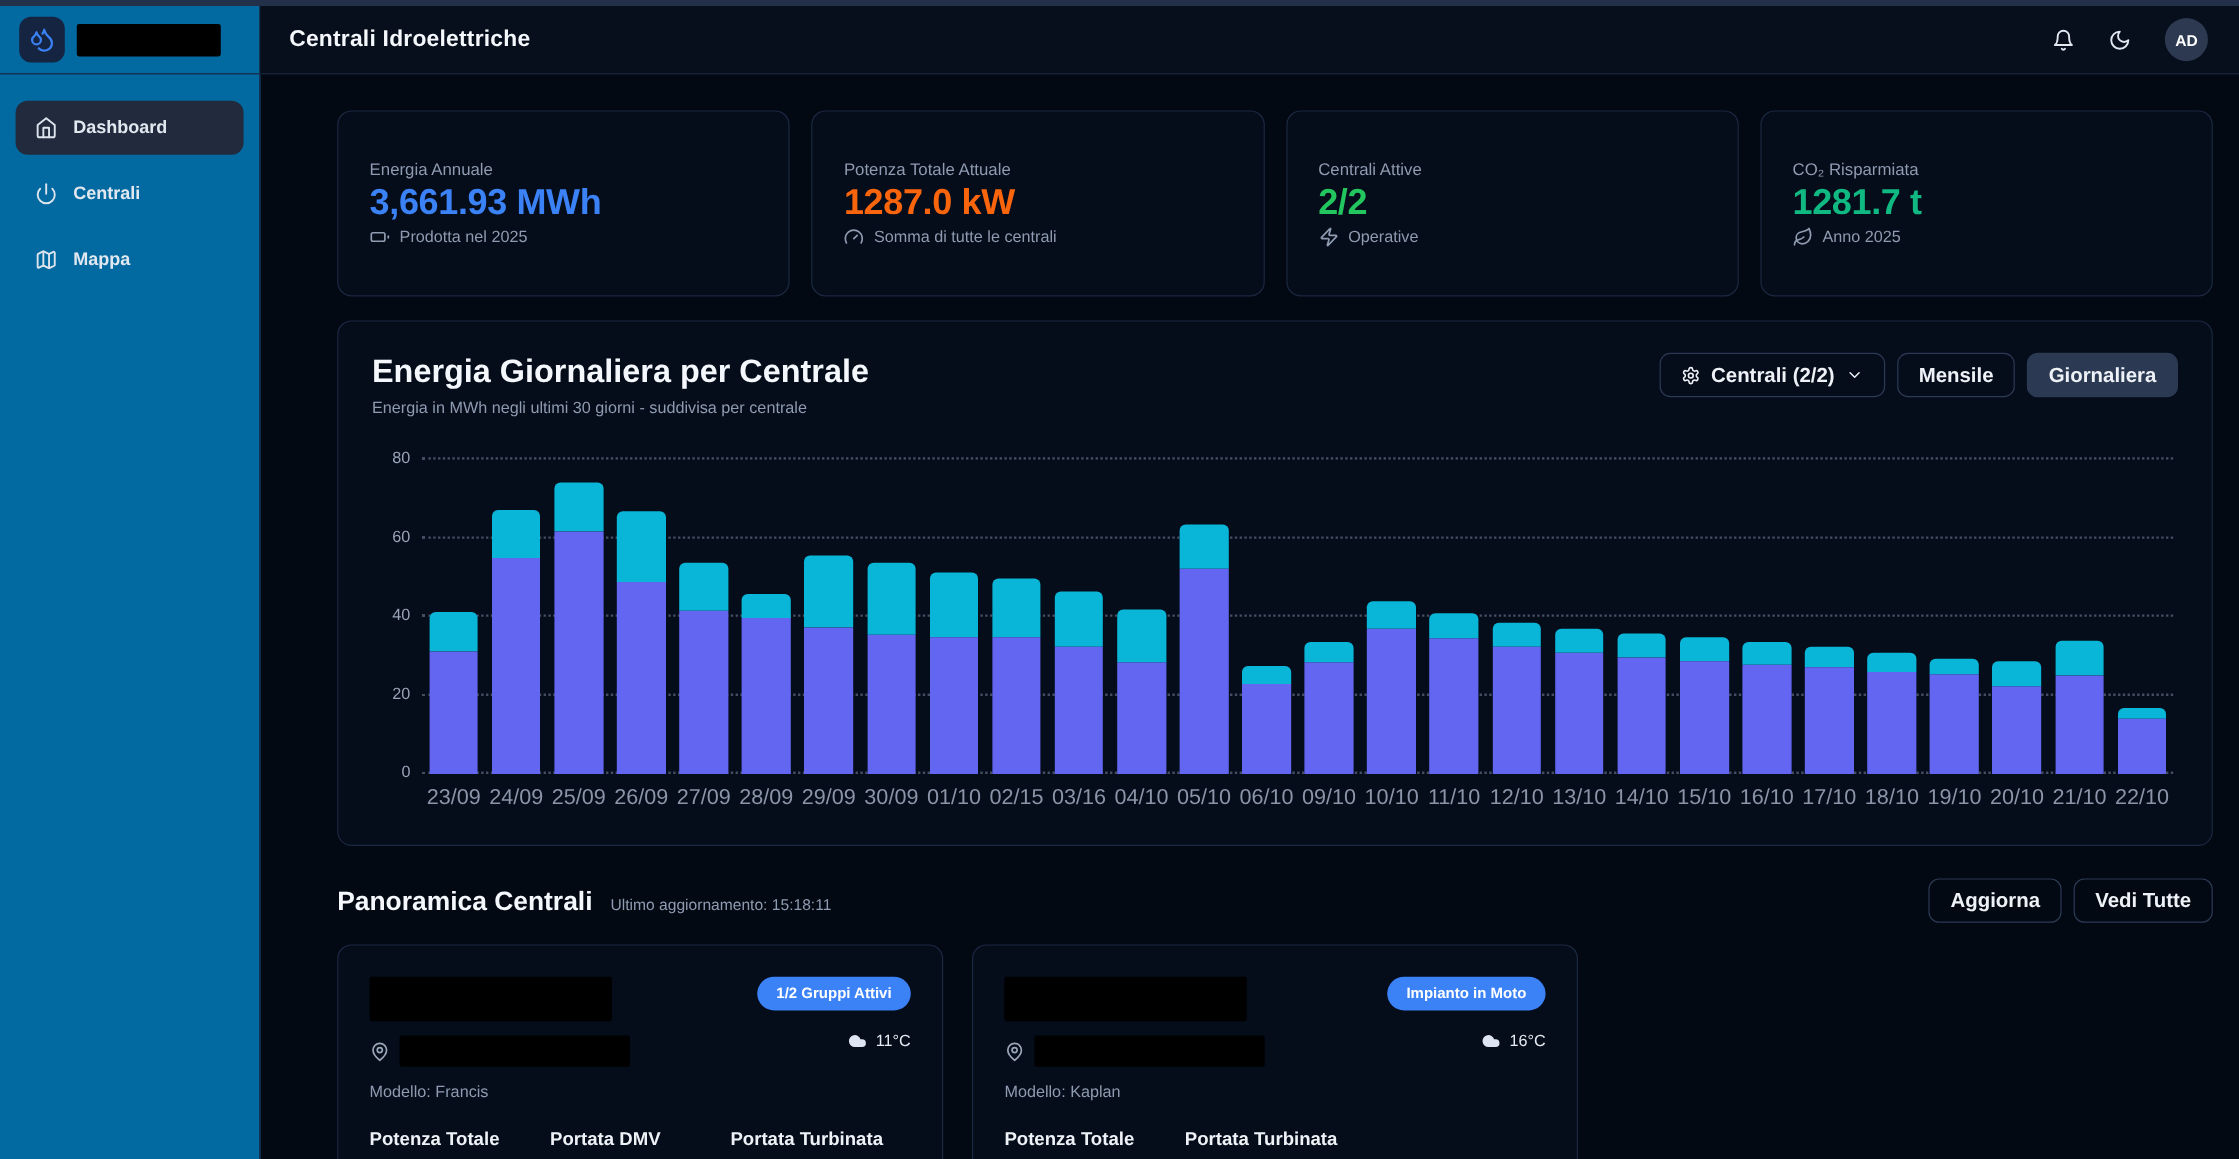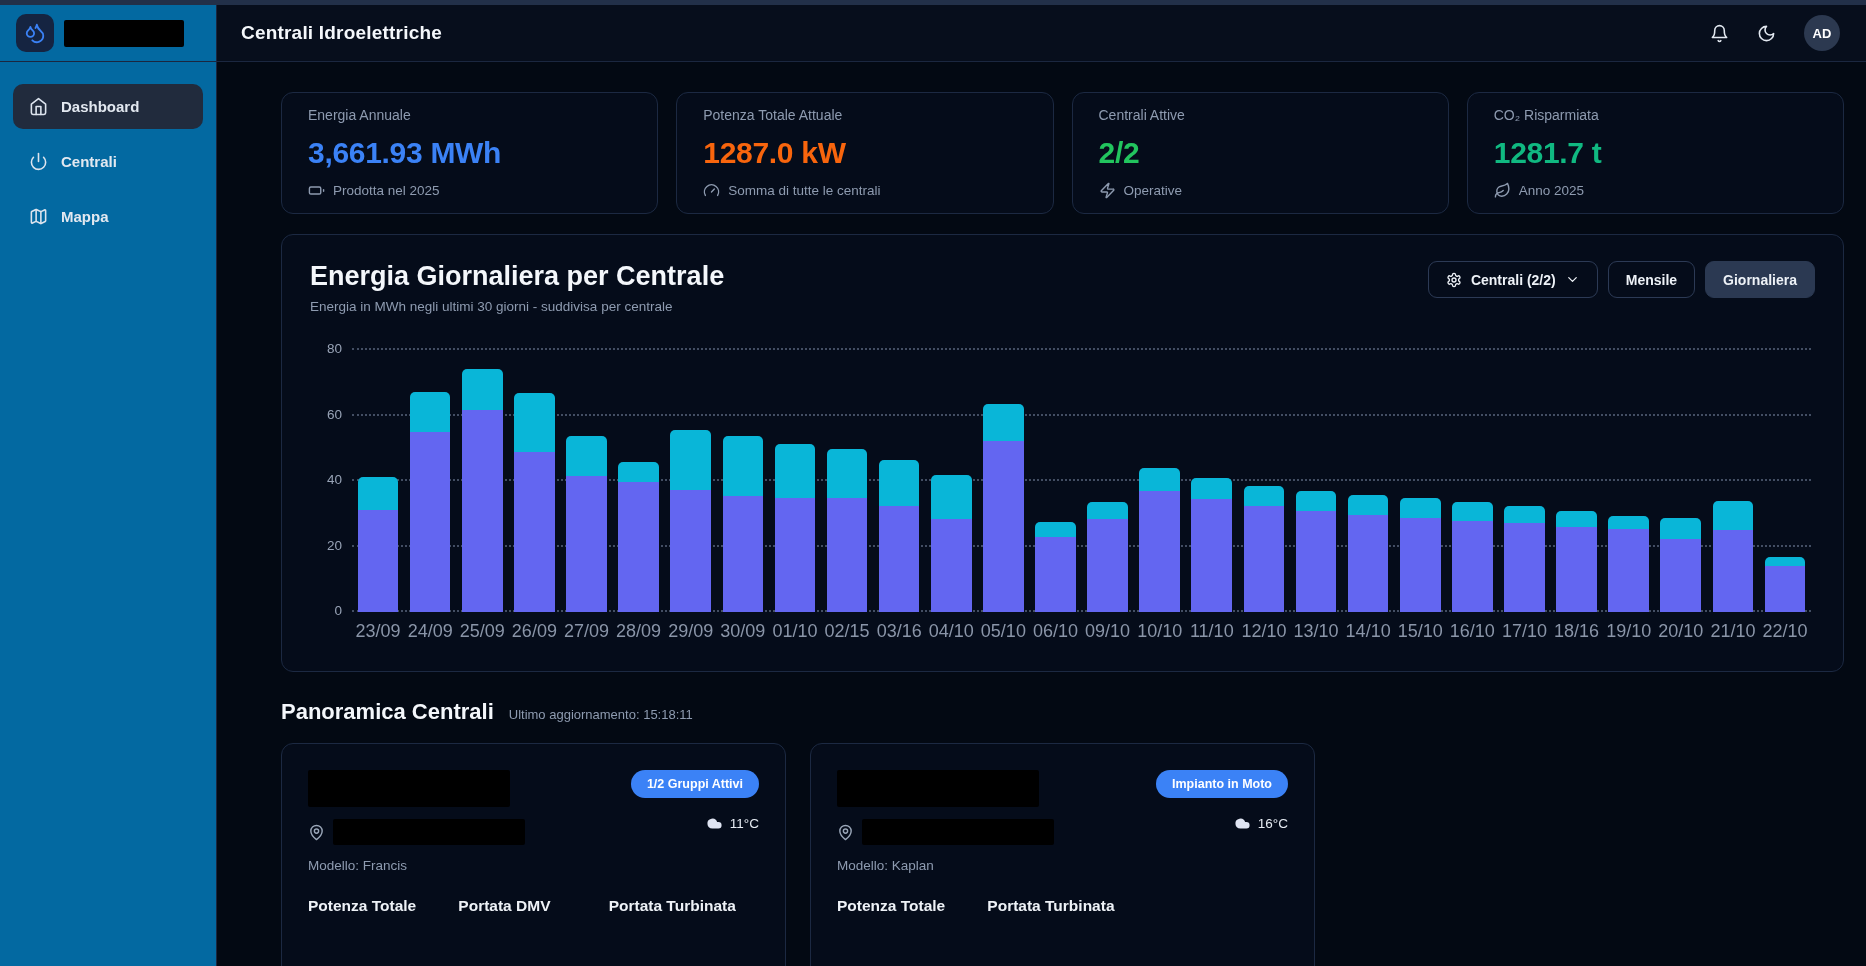--- a/index.html
+++ b/index.html
@@ -25,32 +25,32 @@
   .topbar { height:57px; flex:0 0 57px; background:#070e1c; border-bottom:1px solid #1b2740; display:flex; align-items:center; justify-content:space-between; padding:0 26px 0 24px; }
   .page-title { font-size:19px; font-weight:700; color:#f4f7fb; letter-spacing:.2px; }
   .topbar-right { display:flex; align-items:center; gap:28px; }
   .icon-btn { background:none; border:none; color:#e2e8f0; padding:0; cursor:pointer; display:flex; }
   .avatar { width:36px; height:36px; border-radius:50%; background:#2c3950; color:#fff; font-size:13px; font-weight:700; display:flex; align-items:center; justify-content:center; cursor:pointer; }
 
   .content { flex:1; padding:30px 22px 0 64px; overflow:hidden; }
 
   
   .stats-grid { display:grid; grid-template-columns:repeat(4,1fr); gap:18px; margin-bottom:20px; }
-  .stat-card { background:#050c1a; border:1px solid #1c2942; border-radius:12px; height:122px; padding:14px 26px; display:flex; flex-direction:column; justify-content:space-between; }
+  .stat-card { background:#050c1a; border:1px solid #1c2942; border-radius:12px; height:155px; padding:40px 26px; display:flex; flex-direction:column; justify-content:space-between; }
   .stat-label { font-size:14px; color:#8e9bb0; }
   .stat-value { font-size:30px; font-weight:800; letter-spacing:-.3px; }
   .stat-footer { display:flex; align-items:center; gap:8px; font-size:13.5px; color:#8e9bb0; }
 
   
   .chart-card { background:#050c1a; border:1px solid #1c2942; border-radius:12px; height:438px; padding:26px 28px; }
   .chart-head { display:flex; justify-content:space-between; align-items:flex-start; }
   .chart-title { font-size:27px; font-weight:800; color:#f4f7fb; }
   .chart-subtitle { font-size:13.5px; color:#8e9bb0; margin-top:7px; }
   .chart-controls { display:flex; gap:10px; }
-  .ctl-btn { height:37px; border-radius:9px; border:1px solid #2c3a55; background:transparent; color:#eef2f7; font-size:14px; font-weight:700; padding:0 17px; display:flex; align-items:center; gap:9px; cursor:pointer; font-family:inherit; }
+  .ctl-btn { height:37px; border-radius:9px; border:1px solid #2c3a55; background:transparent; color:#eef2f7; font-size:17px; font-weight:700; padding:0 17px; display:flex; align-items:center; gap:9px; cursor:pointer; font-family:inherit; }
   .ctl-btn.active { background:#2b3952; border-color:#2b3952; }
 
   .chart-area { margin-top:36px; }
   .plot-wrap { position:relative; height:262px; margin-left:42px; margin-right:4px; }
   .gridline { position:absolute; left:0; right:0; height:0; border-top:2px dotted rgba(118,133,160,.55); }
   .tick { position:absolute; left:-42px; width:32px; top:-2px; transform:translateY(-50%); text-align:right; font-size:13.5px; color:#98a3b6; border:none; }
   .bars-row { position:absolute; left:0; right:0; bottom:0; top:0; display:flex; align-items:flex-end; }
   .bar-col { flex:1; height:100%; display:flex; align-items:flex-end; justify-content:center; }
   .bar-stack { width:78%; height:100%; display:flex; flex-direction:column; justify-content:flex-end; }
   .bar-seg-top { border-radius:5px 5px 0 0; }
@@ -439,33 +439,37 @@
               <div class="x-label">06/10</div>
               <div class="x-label">09/10</div>
               <div class="x-label">10/10</div>
               <div class="x-label">11/10</div>
               <div class="x-label">12/10</div>
               <div class="x-label">13/10</div>
               <div class="x-label">14/10</div>
               <div class="x-label">15/10</div>
               <div class="x-label">16/10</div>
               <div class="x-label">17/10</div>
-              <div class="x-label">18/16</div>
+              <div class="x-label">18/10</div>
               <div class="x-label">19/10</div>
               <div class="x-label">20/10</div>
               <div class="x-label">21/10</div>
               <div class="x-label">22/10</div>
             </div>
         </div>
       </div>
 
       <div class="overview-head">
         <div class="overview-left">
           <span class="overview-title">Panoramica Centrali</span>
           <span class="overview-update">Ultimo aggiornamento: 15:18:11</span>
+        </div>
+        <div class="overview-actions">
+          <button class="ctl-btn">Aggiorna</button>
+          <button class="ctl-btn">Vedi Tutte</button>
         </div>
       </div>
 
       <div class="plants-grid">
 
         <div class="plant-card">
           <div class="plant-top">
             <div>
               <div class="redact redact-name"></div>
               <div class="loc-row">

